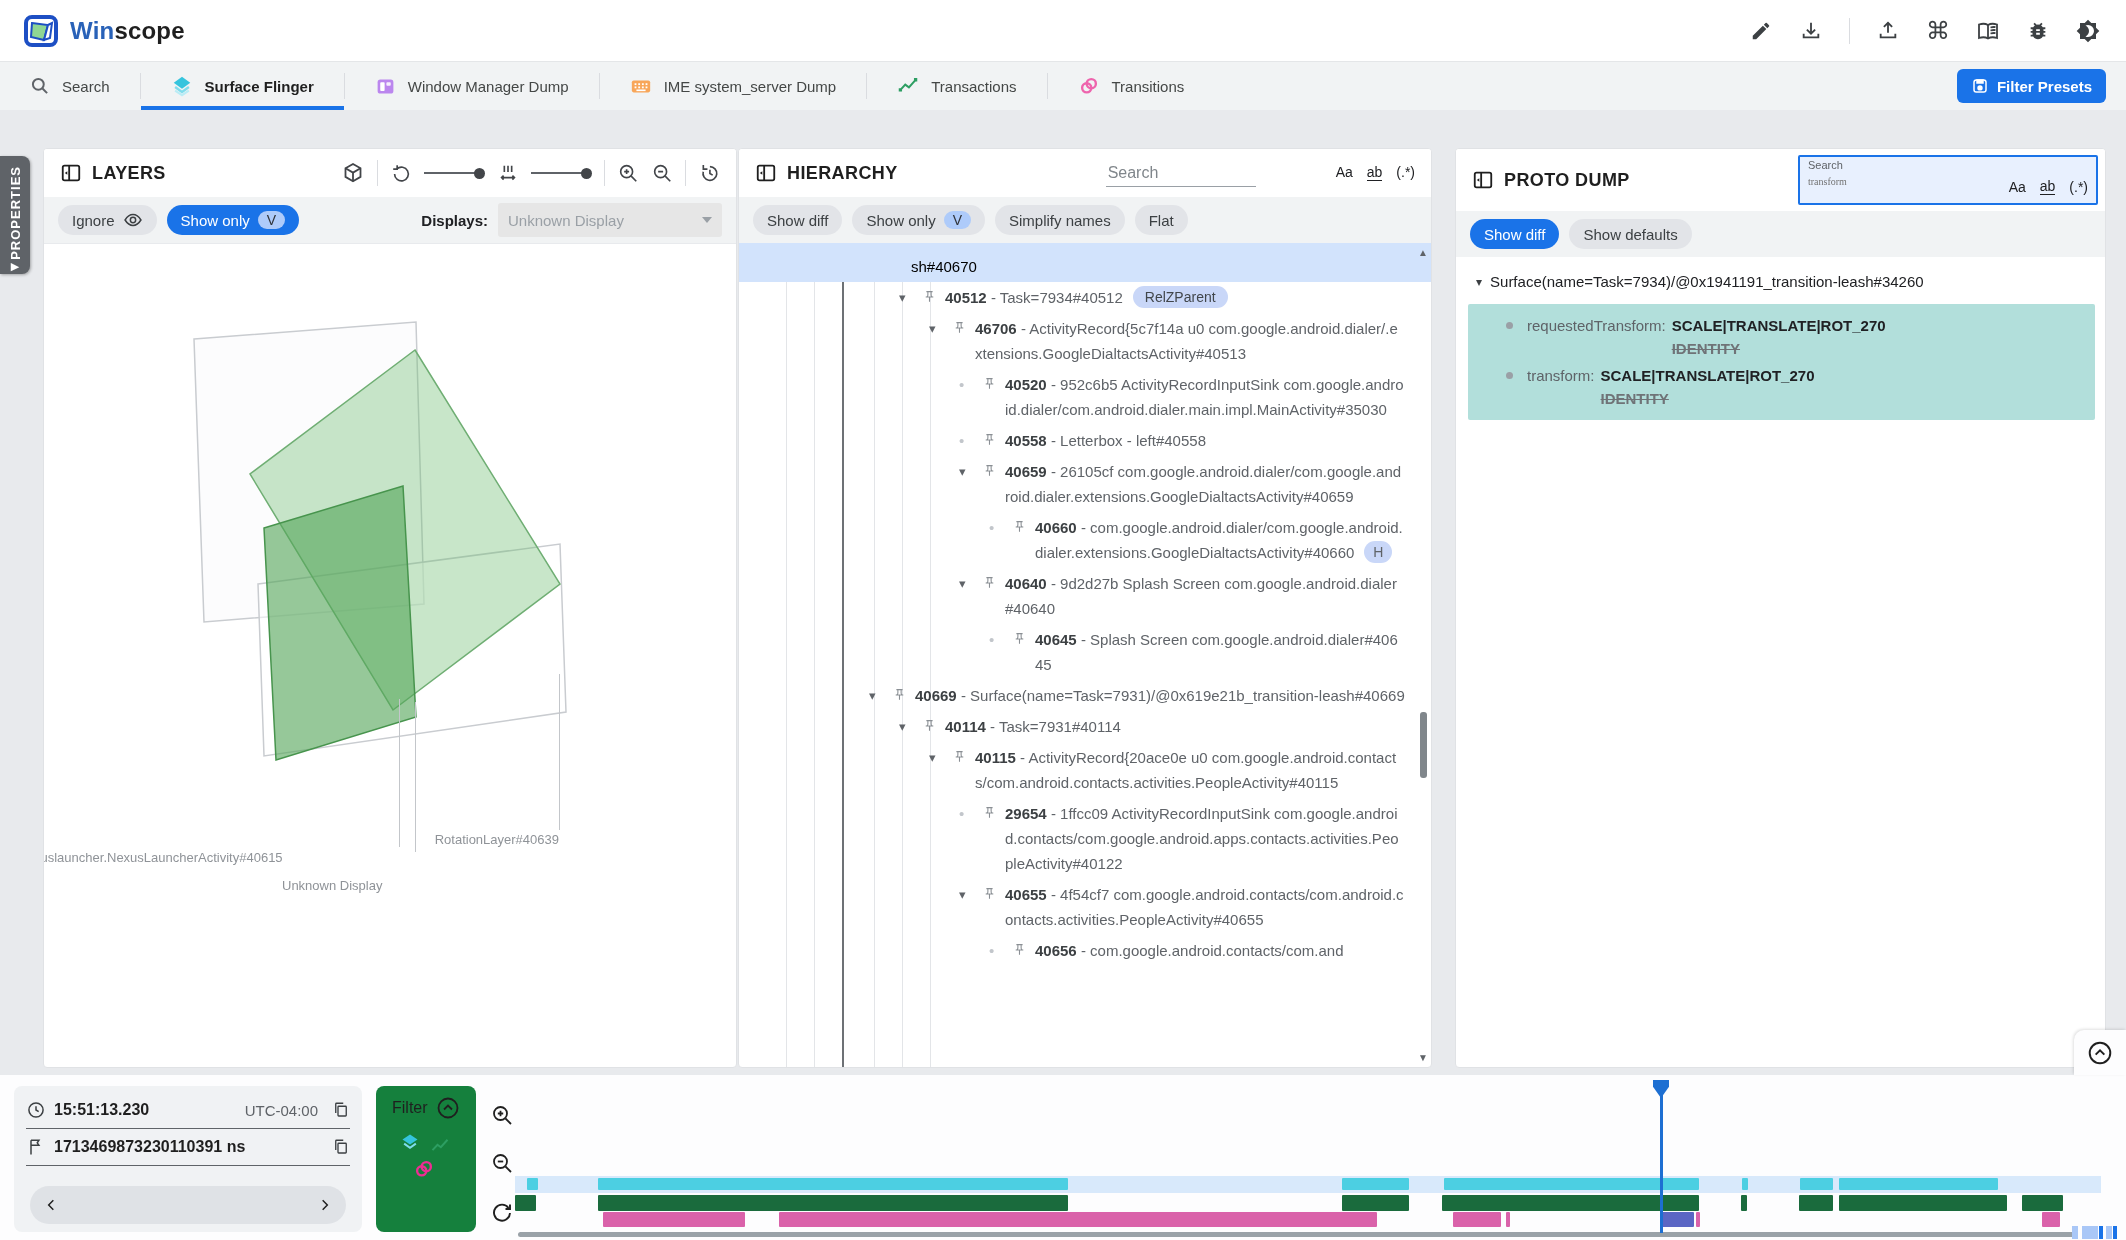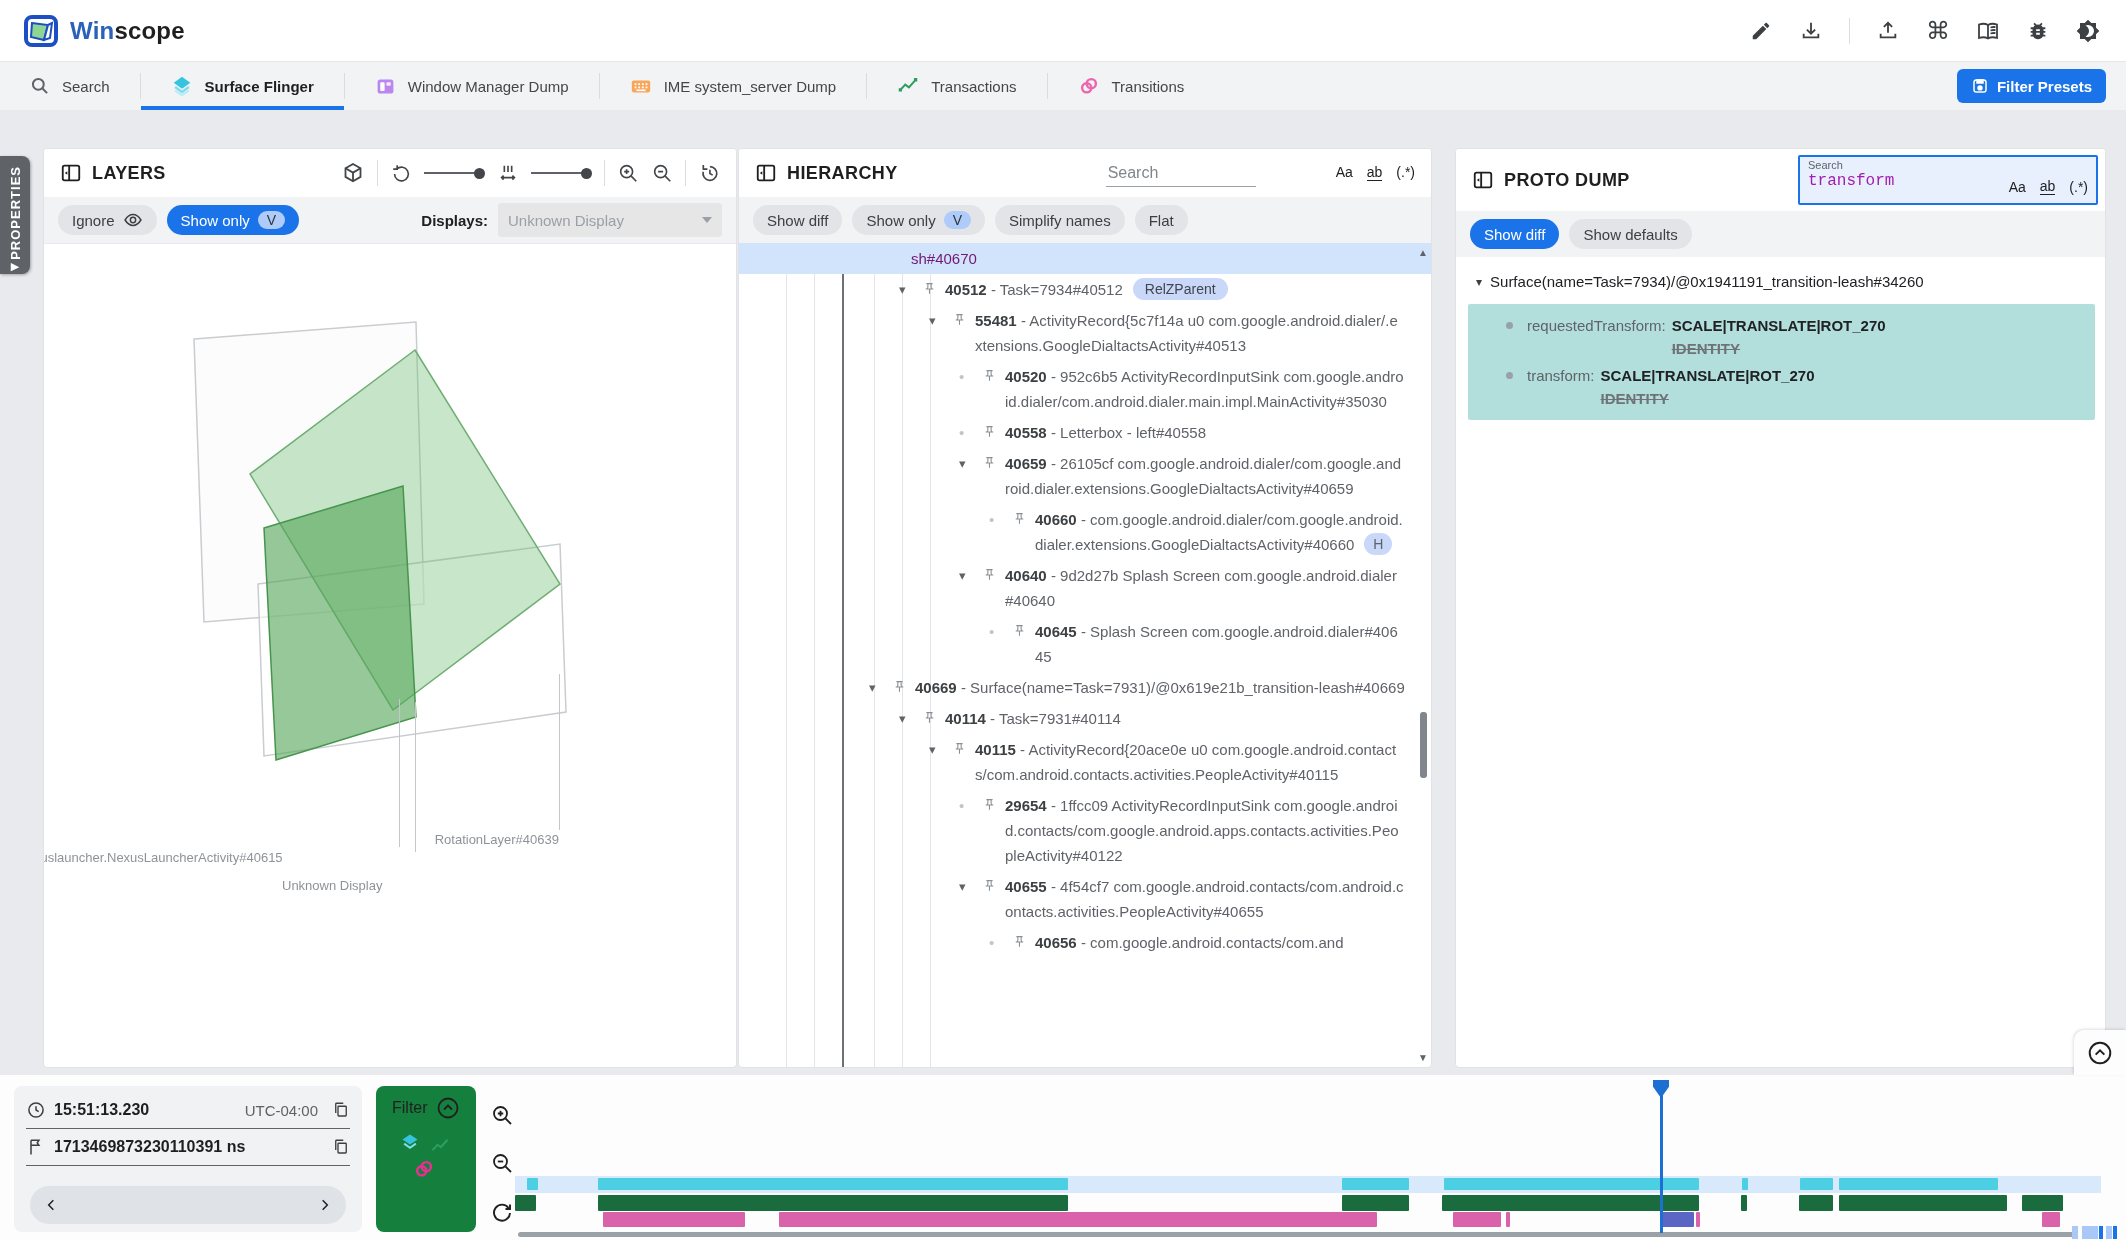--- a/index.html
+++ b/index.html
@@ -63,32 +63,32 @@
   .gline { position:absolute; top:0; bottom:0; width:1px; background:#e3e5e8; }
   .gline.dark { width:2px; background:#6d7175; }
   .tree-row { position:relative; display:flex; align-items:flex-start; line-height:25px; padding-top:3px; padding-bottom:3px; padding-right:26px; cursor:pointer;}
   .tree-row.selected { background:#d2e3fc; }
   .tree-row .marker { width:24px; flex:0 0 24px; color:#5f6368; font-size:13px; text-align:left;}
   .tree-row .marker.dot { color:#c2c6cb; font-size:15px; }
   .tree-row .pin { width:22px; flex:0 0 22px; padding-top:5px;}
   .ntree { color:#5f6368; word-break:break-all;}
   .ntree b { color:#3c4043; font-weight:700; }
   .ntx { color:#5f6368; }
-  .ntx.dark { color:#701a75; }
+  .ntx.dark { color:#000000;margin-top:8px; }
   .nchip { display:inline-block; background:#c9d7f8; color:#41464b; border-radius:12px; padding:0 12px; font-size:14px; line-height:22px; margin-left:10px; vertical-align:1px;}
   .nchip.round { padding:0 9px; color:#5f6368;}
   .hscroll-up { position:absolute; right:3px; top:4px; font-size:10px; color:#5f6368; }
   .hscroll-dn { position:absolute; right:3px; bottom:6px; font-size:10px; color:#5f6368; }
   .hthumb { position:absolute; right:4px; top:469px; width:7px; height:66px; background:#80868b; border-radius:3px;}
 
   
   .panel.proto .panel-header { height:62px; }
   .proto-search { position:absolute; left:342px; top:6px; width:300px; height:50px; background:#e8f0fe; border:2px solid #1a73e8; border-radius:2px; padding:2px 8px 0;}
   .proto-search .mini { font-size:11px; color:#5f6368; }
-  .proto-search input { width:170px; border:none; outline:none; background:transparent; font-size:16px; color:#a21caf; font-family:Liberation Mono, monospace;}
+  .proto-search input { width:170px; border:none; outline:none; background:transparent; font-size:10px; color:#737373; font-family:Liberation Serif, serif;}
   .proto-search .regex-ops { position:absolute; right:8px; bottom:8px; margin:0; padding:0;}
   .proto-content { padding:10px 0; font-size:15px; }
   .proto-root { display:flex; align-items:center; gap:8px; padding:6px 0 6px 20px; color:#202124; cursor:pointer;}
   .proto-root .car { font-size:12px; color:#3c4043;}
   .diff-block { margin:8px 0 0 12px; width:627px; background:#b2dfdb; border-radius:2px; padding:8px 10px; }
   .prop-row { display:flex; align-items:flex-start; padding:2px 0 2px 28px; line-height:23px;}
   .prop-row .dot { width:7px; height:7px; border-radius:50%; background:#9aa0a6; margin:8px 14px 0 0; flex:0 0 7px;}
   .plabel { color:#5f6368; white-space:nowrap;}
   .pval { display:inline-block; margin-left:6px; color:#202124;}
   .pval b { font-weight:700; }
@@ -419,21 +419,21 @@
             </span>
             <span class="ntree"><b>40512</b><span class="ntx"> - Task=7934#40512</span><span class="nchip">RelZParent</span></span>
           </div>
           <div class="tree-row" style="padding-left: 190px;">
             <span class="marker">▾</span>
             <span class="pin">
               <svg viewBox="0 0 24 24" width="13" height="13" fill="#8a8f94">
                 <path d="M14 4v5c0 1.12.37 2.16 1 3H9c.65-.86 1-1.9 1-3V4h4m3-2H7c-.55 0-1 .45-1 1s.45 1 1 1h1v5c0 1.66-1.34 3-3 3v2h5.97v7l1 1 1-1v-7H19v-2c-1.66 0-3-1.34-3-3V4h1c.55 0 1-.45 1-1s-.45-1-1-1z"></path>
               </svg>
             </span>
-            <span class="ntree"><b>55481</b><span class="ntx"> - ActivityRecord{5c7f14a u0 com.google.android.dialer/.extensions.GoogleDialtactsActivity#40513</span></span>
+            <span class="ntree"><b>46706</b><span class="ntx"> - ActivityRecord{5c7f14a u0 com.google.android.dialer/.extensions.GoogleDialtactsActivity#40513</span></span>
           </div>
           <div class="tree-row" style="padding-left: 220px;">
             <span class="marker dot">•</span>
             <span class="pin">
               <svg viewBox="0 0 24 24" width="13" height="13" fill="#8a8f94">
                 <path d="M14 4v5c0 1.12.37 2.16 1 3H9c.65-.86 1-1.9 1-3V4h4m3-2H7c-.55 0-1 .45-1 1s.45 1 1 1h1v5c0 1.66-1.34 3-3 3v2h5.97v7l1 1 1-1v-7H19v-2c-1.66 0-3-1.34-3-3V4h1c.55 0 1-.45 1-1s-.45-1-1-1z"></path>
               </svg>
             </span>
             <span class="ntree"><b>40520</b><span class="ntx"> - 952c6b5 ActivityRecordInputSink com.google.android.dialer/com.android.dialer.main.impl.MainActivity#35030</span></span>
           </div>

